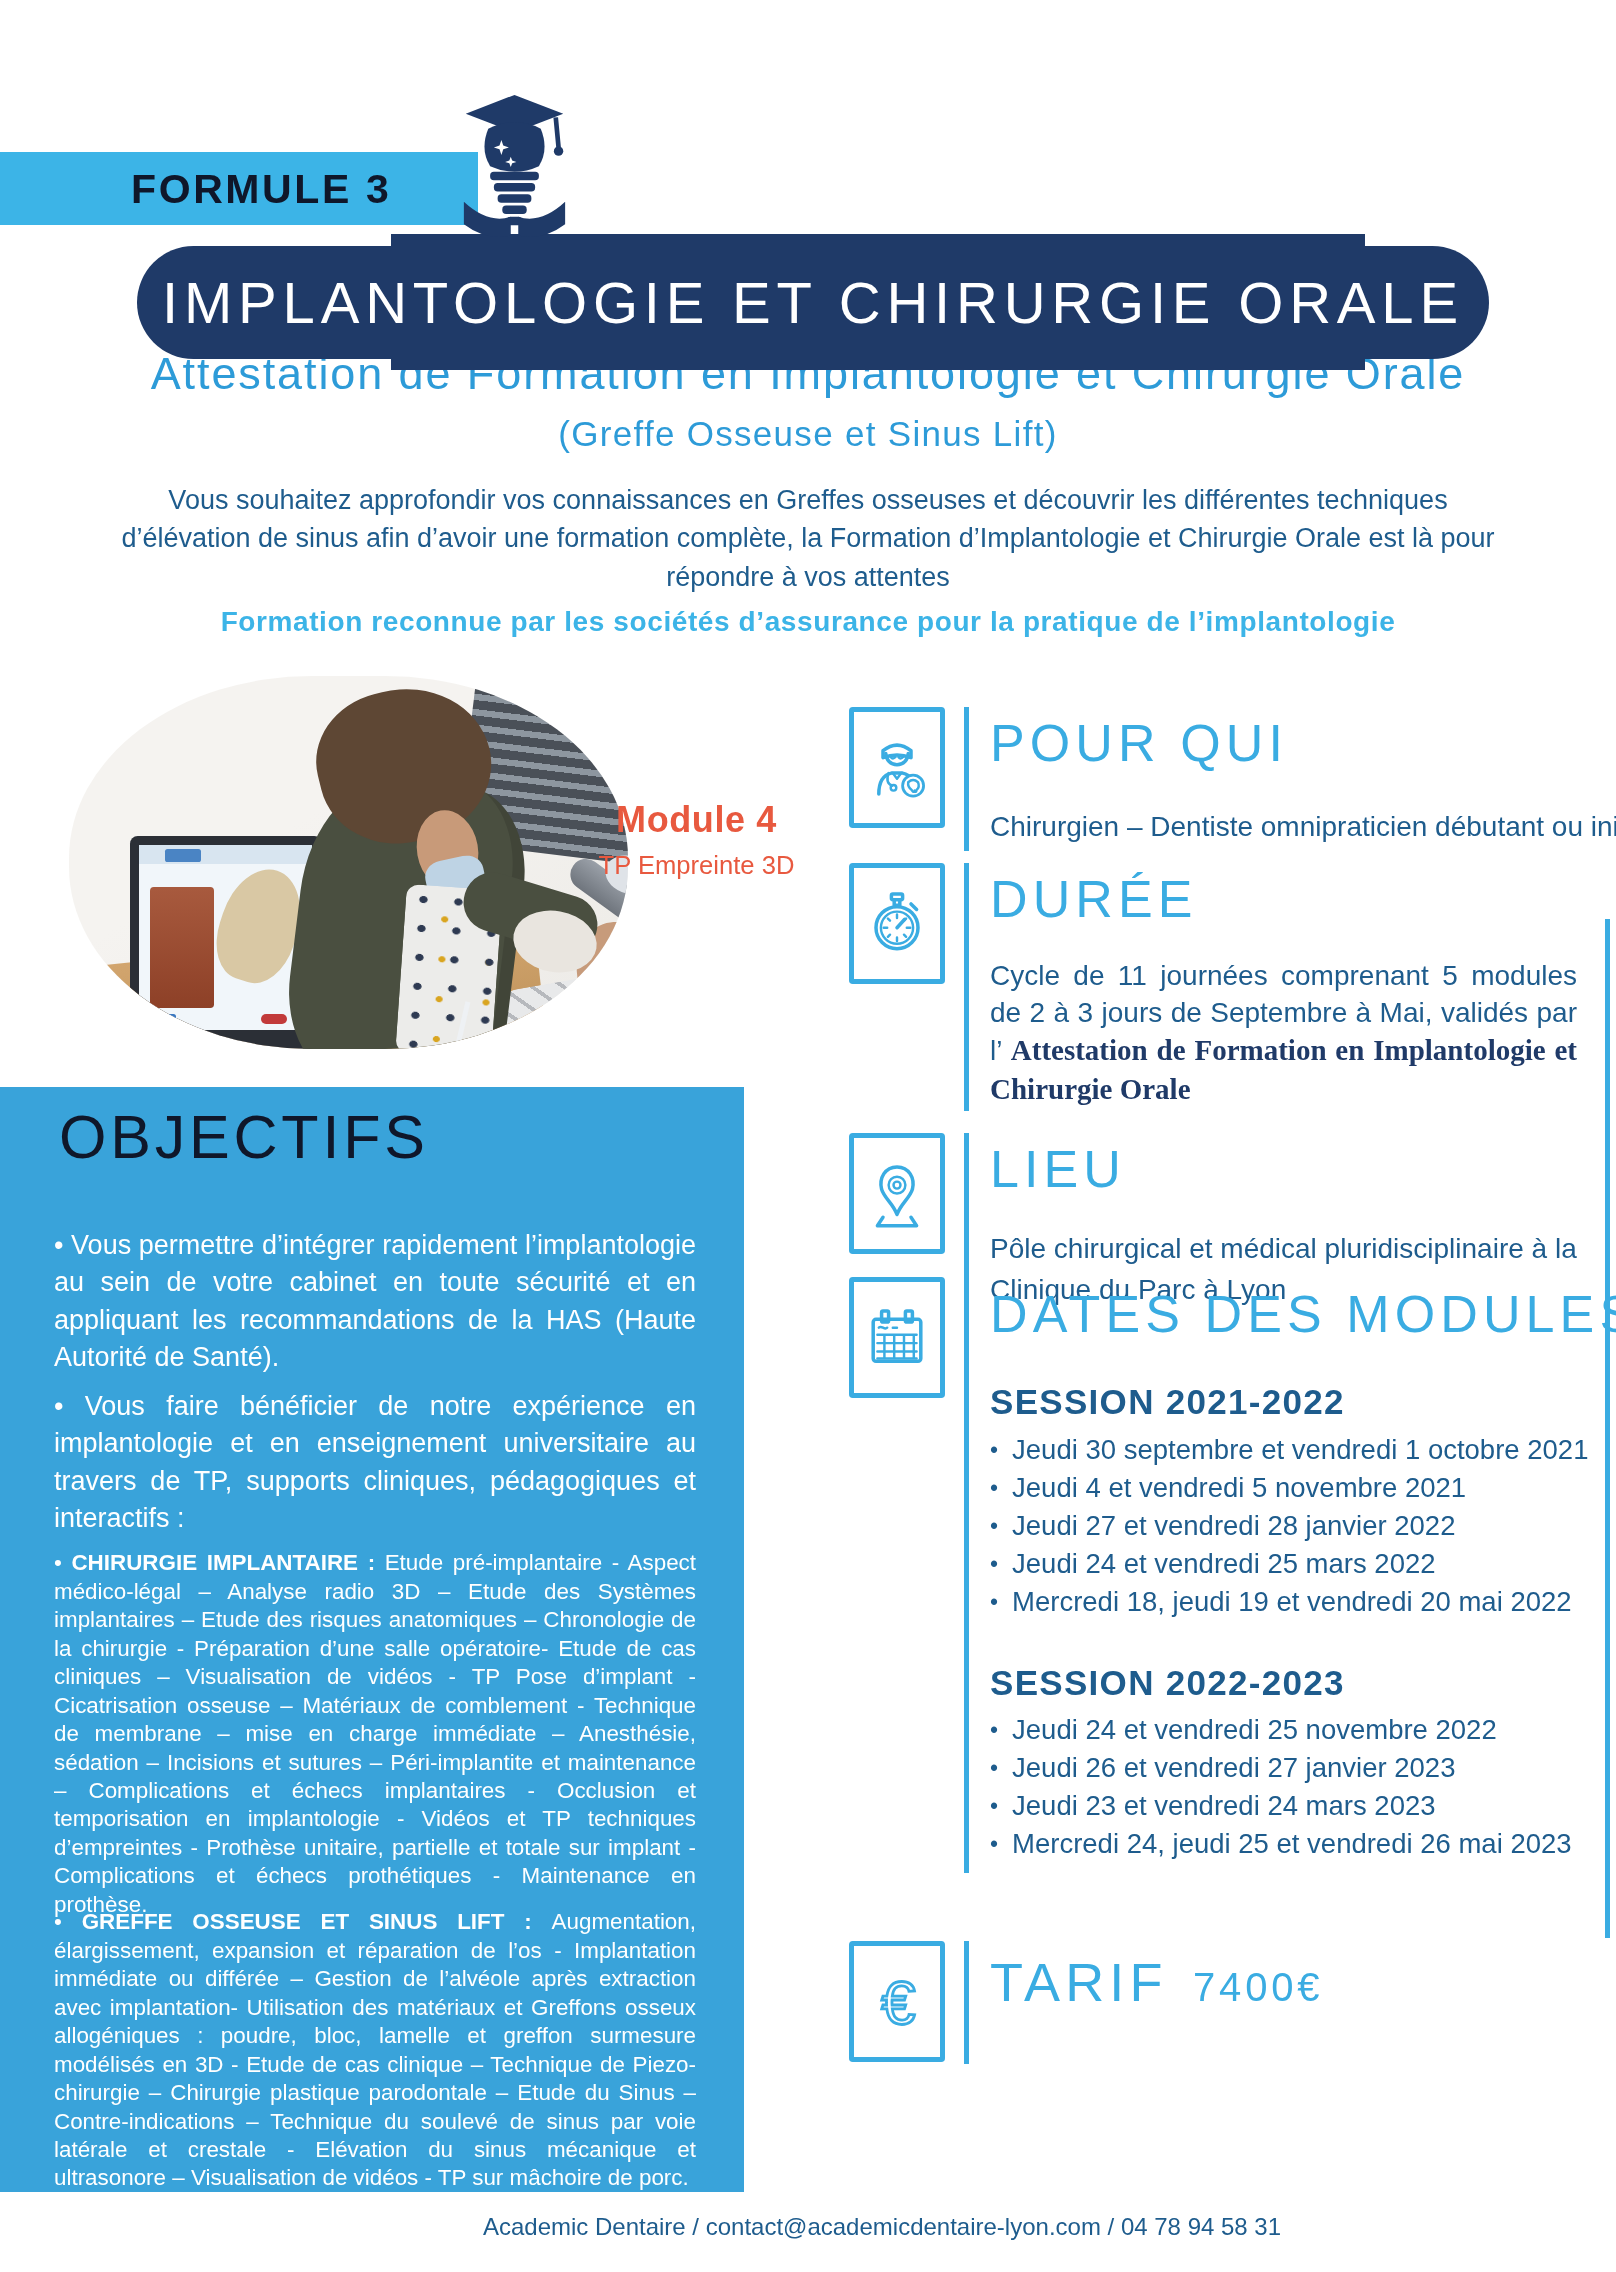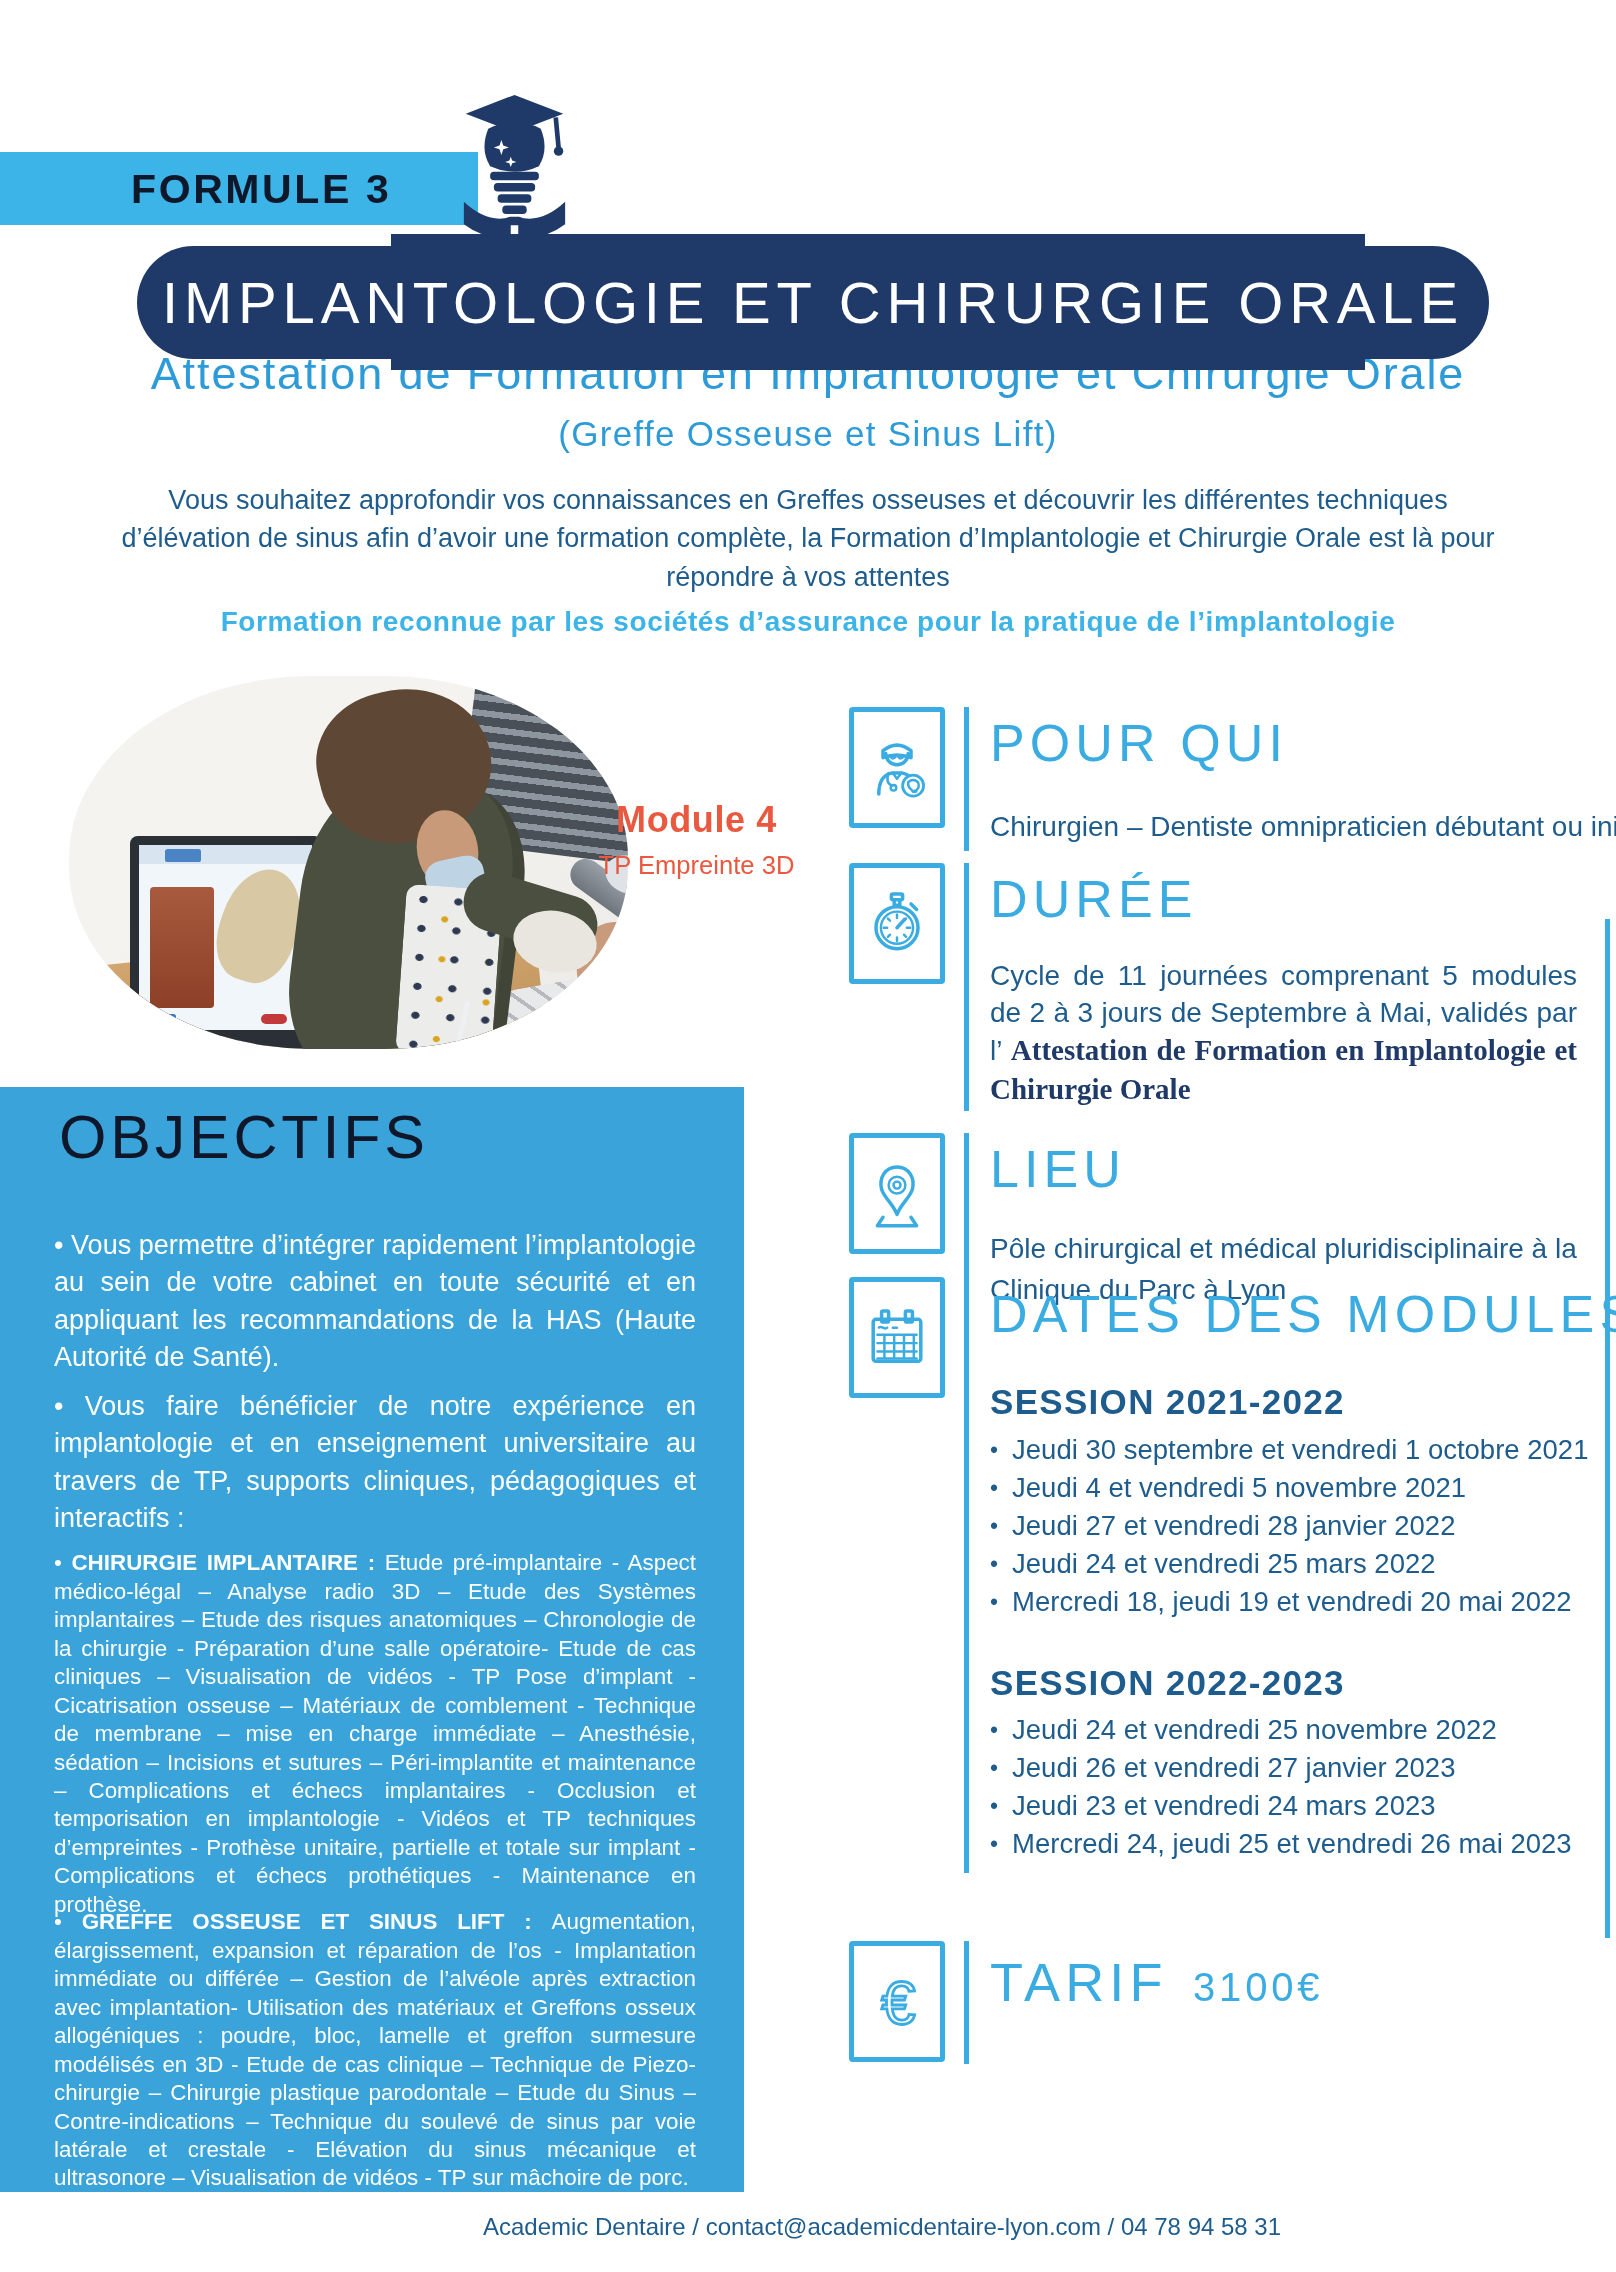--- a/index.html
+++ b/index.html
@@ -284,21 +284,21 @@
   </ul>
 
   <div class="icon-box" style="top:1941px;">
     <svg width="70" height="89" viewBox="0 0 100 100">
       <text x="52" y="82" font-size="88" text-anchor="middle" font-family="Liberation Sans, sans-serif" fill="#ffffff" stroke="#3AACE2" stroke-width="4">€</text>
     </svg>
   </div>
   <div class="vline" style="top:1941px;height:123px;"></div>
   <div class="tarif-line">
     <span class="t">TARIF</span>
-    <span class="p">3100€</span>
+    <span class="p">7400€</span>
   </div>
 
   <div class="edge-line"></div>
 
   <div class="objectifs">
     <div class="obj-title">OBJECTIFS</div>
     <p class="obj-p big obj-p2">Vous faire bénéficier de notre expérience en implantologie et en enseignement universitaire au travers de TP, supports cliniques, pédagogiques et interactifs :</p>
     <p class="obj-p big obj-p1">Vous permettre d’intégrer rapidement l’implantologie au sein de votre cabinet en toute sécurité et en appliquant les recommandations de la HAS (Haute Autorité de Santé).</p>
     <p class="obj-p small obj-p3"><span class="lead">CHIRURGIE IMPLANTAIRE : </span><span>Etude pré-implantaire - Aspect médico-légal – Analyse radio 3D – Etude des Systèmes implantaires – Etude des risques anatomiques – Chronologie de la chirurgie - Préparation d’une salle opératoire- Etude de cas cliniques – Visualisation de vidéos - TP Pose d’implant - Cicatrisation osseuse – Matériaux de comblement - Technique de membrane – mise en charge immédiate – Anesthésie, sédation – Incisions et sutures – Péri-implantite et maintenance – Complications et échecs implantaires - Occlusion et temporisation en implantologie - Vidéos et TP techniques d’empreintes - Prothèse unitaire, partielle et totale sur implant - Complications et échecs prothétiques - Maintenance en prothèse.</span></p>
     <p class="obj-p small obj-p4"><span class="lead">GREFFE OSSEUSE ET SINUS LIFT : </span><span>Augmentation, élargissement, expansion et réparation de l’os  - Implantation immédiate ou différée – Gestion de l’alvéole après extraction avec implantation- Utilisation des matériaux et Greffons osseux allogéniques : poudre, bloc, lamelle et greffon surmesure modélisés en 3D - Etude de cas clinique – Technique de Piezo-chirurgie – Chirurgie plastique parodontale – Etude du Sinus – Contre-indications – Technique du soulevé de sinus par voie latérale et crestale - Elévation du sinus mécanique et ultrasonore – Visualisation de vidéos - TP sur mâchoire de porc.</span></p>

